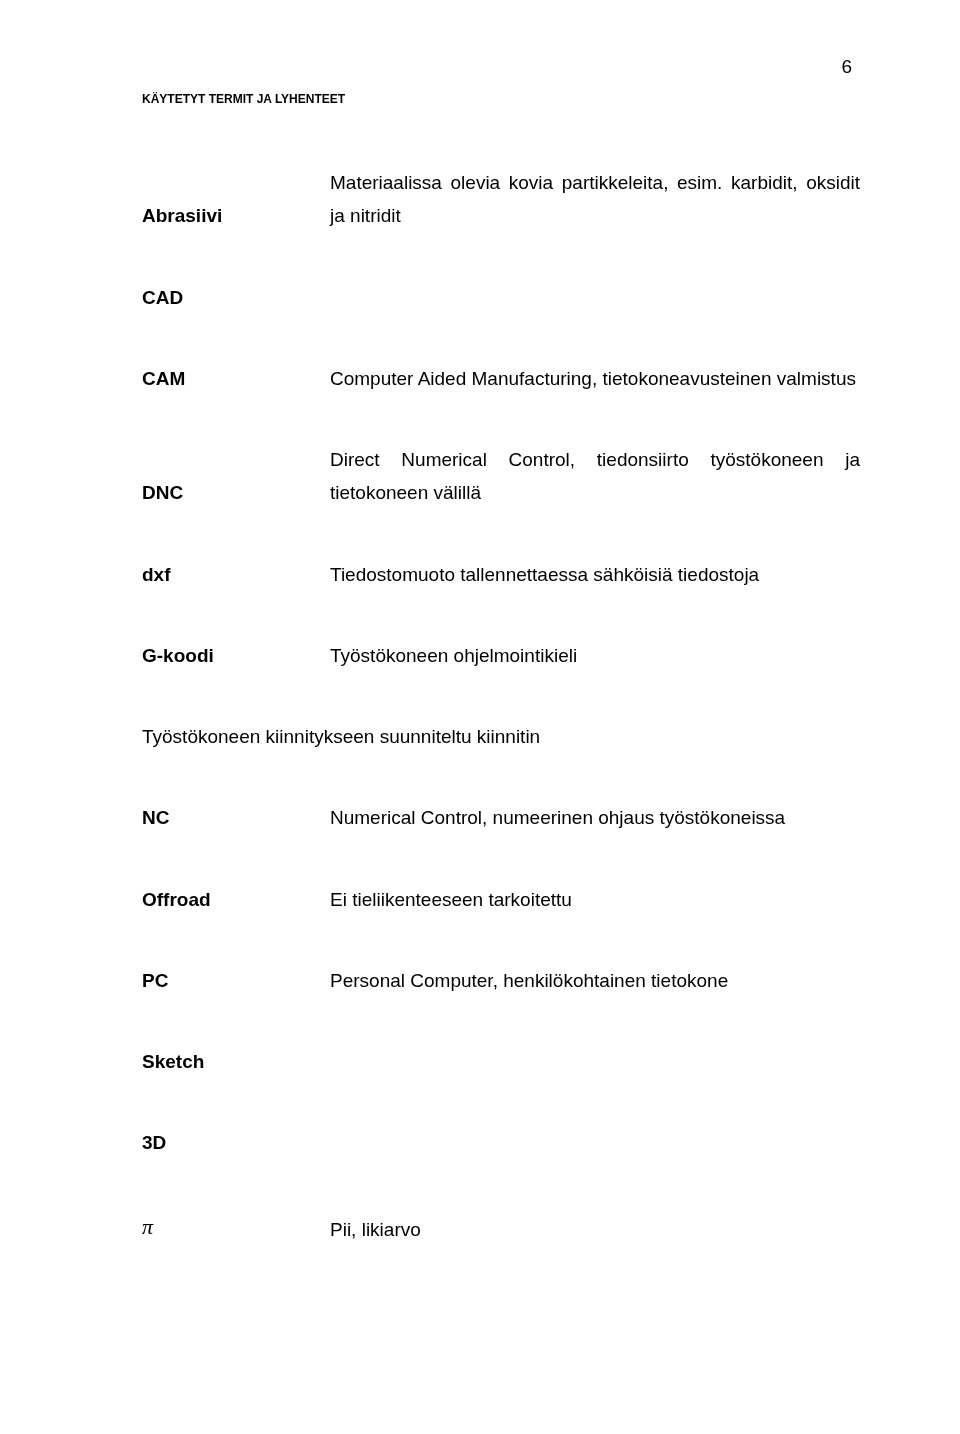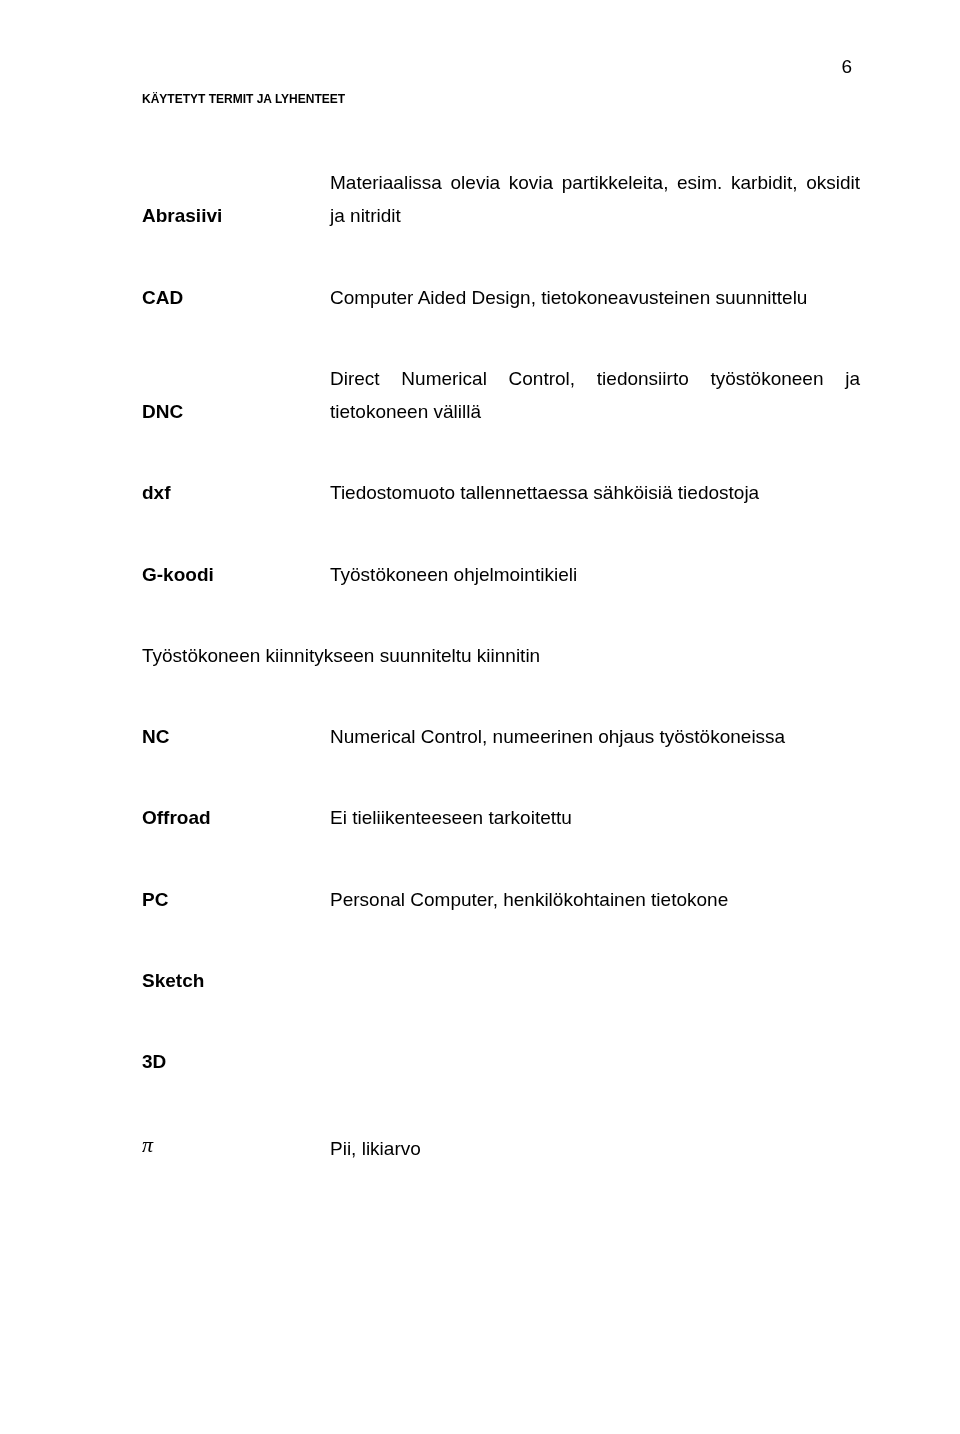--- a/index.html
+++ b/index.html
@@ -61,23 +61,26 @@
 
   <div class="heading">KÄYTETYT TERMIT JA LYHENTEET</div>
 
   <div class="entry">
     <div class="term">Abrasiivi</div>
     <div class="def">Materiaalissa olevia kovia partikkeleita, esim. karbidit, oksidit ja nitridit</div>
   </div>
 
   <div class="entry">
     <div class="term">CAD</div>
-    <div class="def">Computer Aided Design, tietokoneavusteinen suunnittelu</div>
   </div>
 
+  <div class="entry">
+    <div class="term">CAM</div>
+    <div class="def">Computer Aided Manufacturing, tietokoneavusteinen valmistus</div>
+  </div>
 
   <div class="entry">
     <div class="term">DNC</div>
     <div class="def">Direct Numerical Control, tiedonsiirto työstökoneen ja tietokoneen välillä</div>
   </div>
 
   <div class="entry">
     <div class="term">dxf</div>
     <div class="def">Tiedostomuoto tallennettaessa sähköisiä tiedostoja</div>
   </div>

